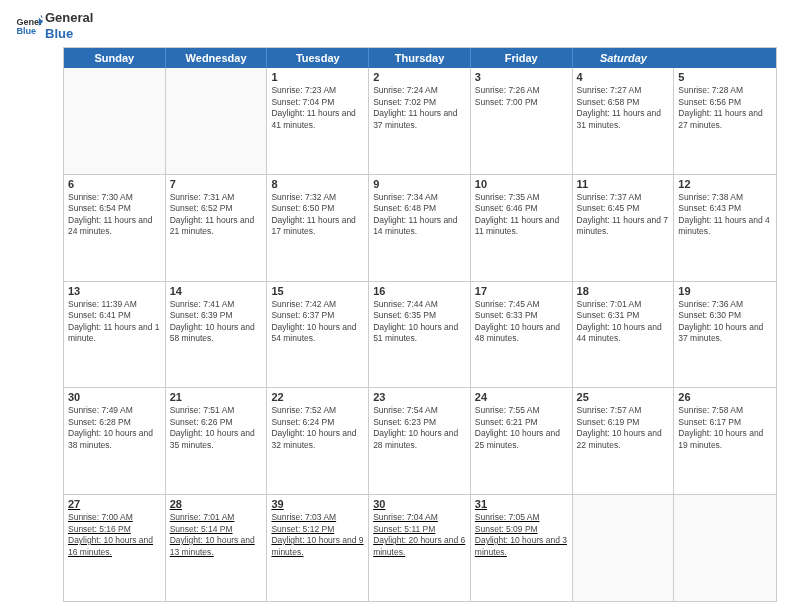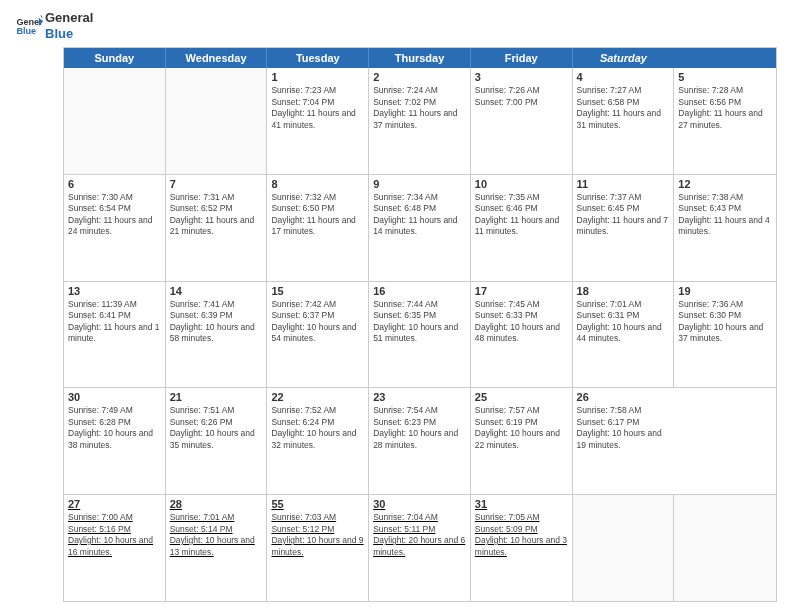--- a/index.html
+++ b/index.html
@@ -283,20 +283,26 @@
             <div class="cell-line">Sunset: 6:24 PM</div>
             <div class="cell-line">Daylight: 10 hours and 32 minutes.</div>
           </div>
           <div class="cal-cell">
             <div class="day-num">23</div>
             <div class="cell-line">Sunrise: 7:54 AM</div>
             <div class="cell-line">Sunset: 6:23 PM</div>
             <div class="cell-line">Daylight: 10 hours and 28 minutes.</div>
           </div>
           <div class="cal-cell">
+            <div class="day-num">24</div>
+            <div class="cell-line">Sunrise: 7:55 AM</div>
+            <div class="cell-line">Sunset: 6:21 PM</div>
+            <div class="cell-line">Daylight: 10 hours and 25 minutes.</div>
+          </div>
+          <div class="cal-cell">
             <div class="day-num">25</div>
             <div class="cell-line">Sunrise: 7:57 AM</div>
             <div class="cell-line">Sunset: 6:19 PM</div>
             <div class="cell-line">Daylight: 10 hours and 22 minutes.</div>
           </div>
           <div class="cal-cell">
             <div class="day-num">26</div>
             <div class="cell-line">Sunrise: 7:58 AM</div>
             <div class="cell-line">Sunset: 6:17 PM</div>
             <div class="cell-line">Daylight: 10 hours and 19 minutes.</div>
@@ -309,21 +315,21 @@
             <div class="cell-line">Sunset: 5:16 PM</div>
             <div class="cell-line">Daylight: 10 hours and 16 minutes.</div>
           </div>
           <div class="cal-cell">
             <div class="day-num">28</div>
             <div class="cell-line">Sunrise: 7:01 AM</div>
             <div class="cell-line">Sunset: 5:14 PM</div>
             <div class="cell-line">Daylight: 10 hours and 13 minutes.</div>
           </div>
           <div class="cal-cell">
-            <div class="day-num">55</div>
+            <div class="day-num">39</div>
             <div class="cell-line">Sunrise: 7:03 AM</div>
             <div class="cell-line">Sunset: 5:12 PM</div>
             <div class="cell-line">Daylight: 10 hours and 9 minutes.</div>
           </div>
           <div class="cal-cell">
             <div class="day-num">30</div>
             <div class="cell-line">Sunrise: 7:04 AM</div>
             <div class="cell-line">Sunset: 5:11 PM</div>
             <div class="cell-line">Daylight: 20 hours and 6 minutes.</div>
           </div>

